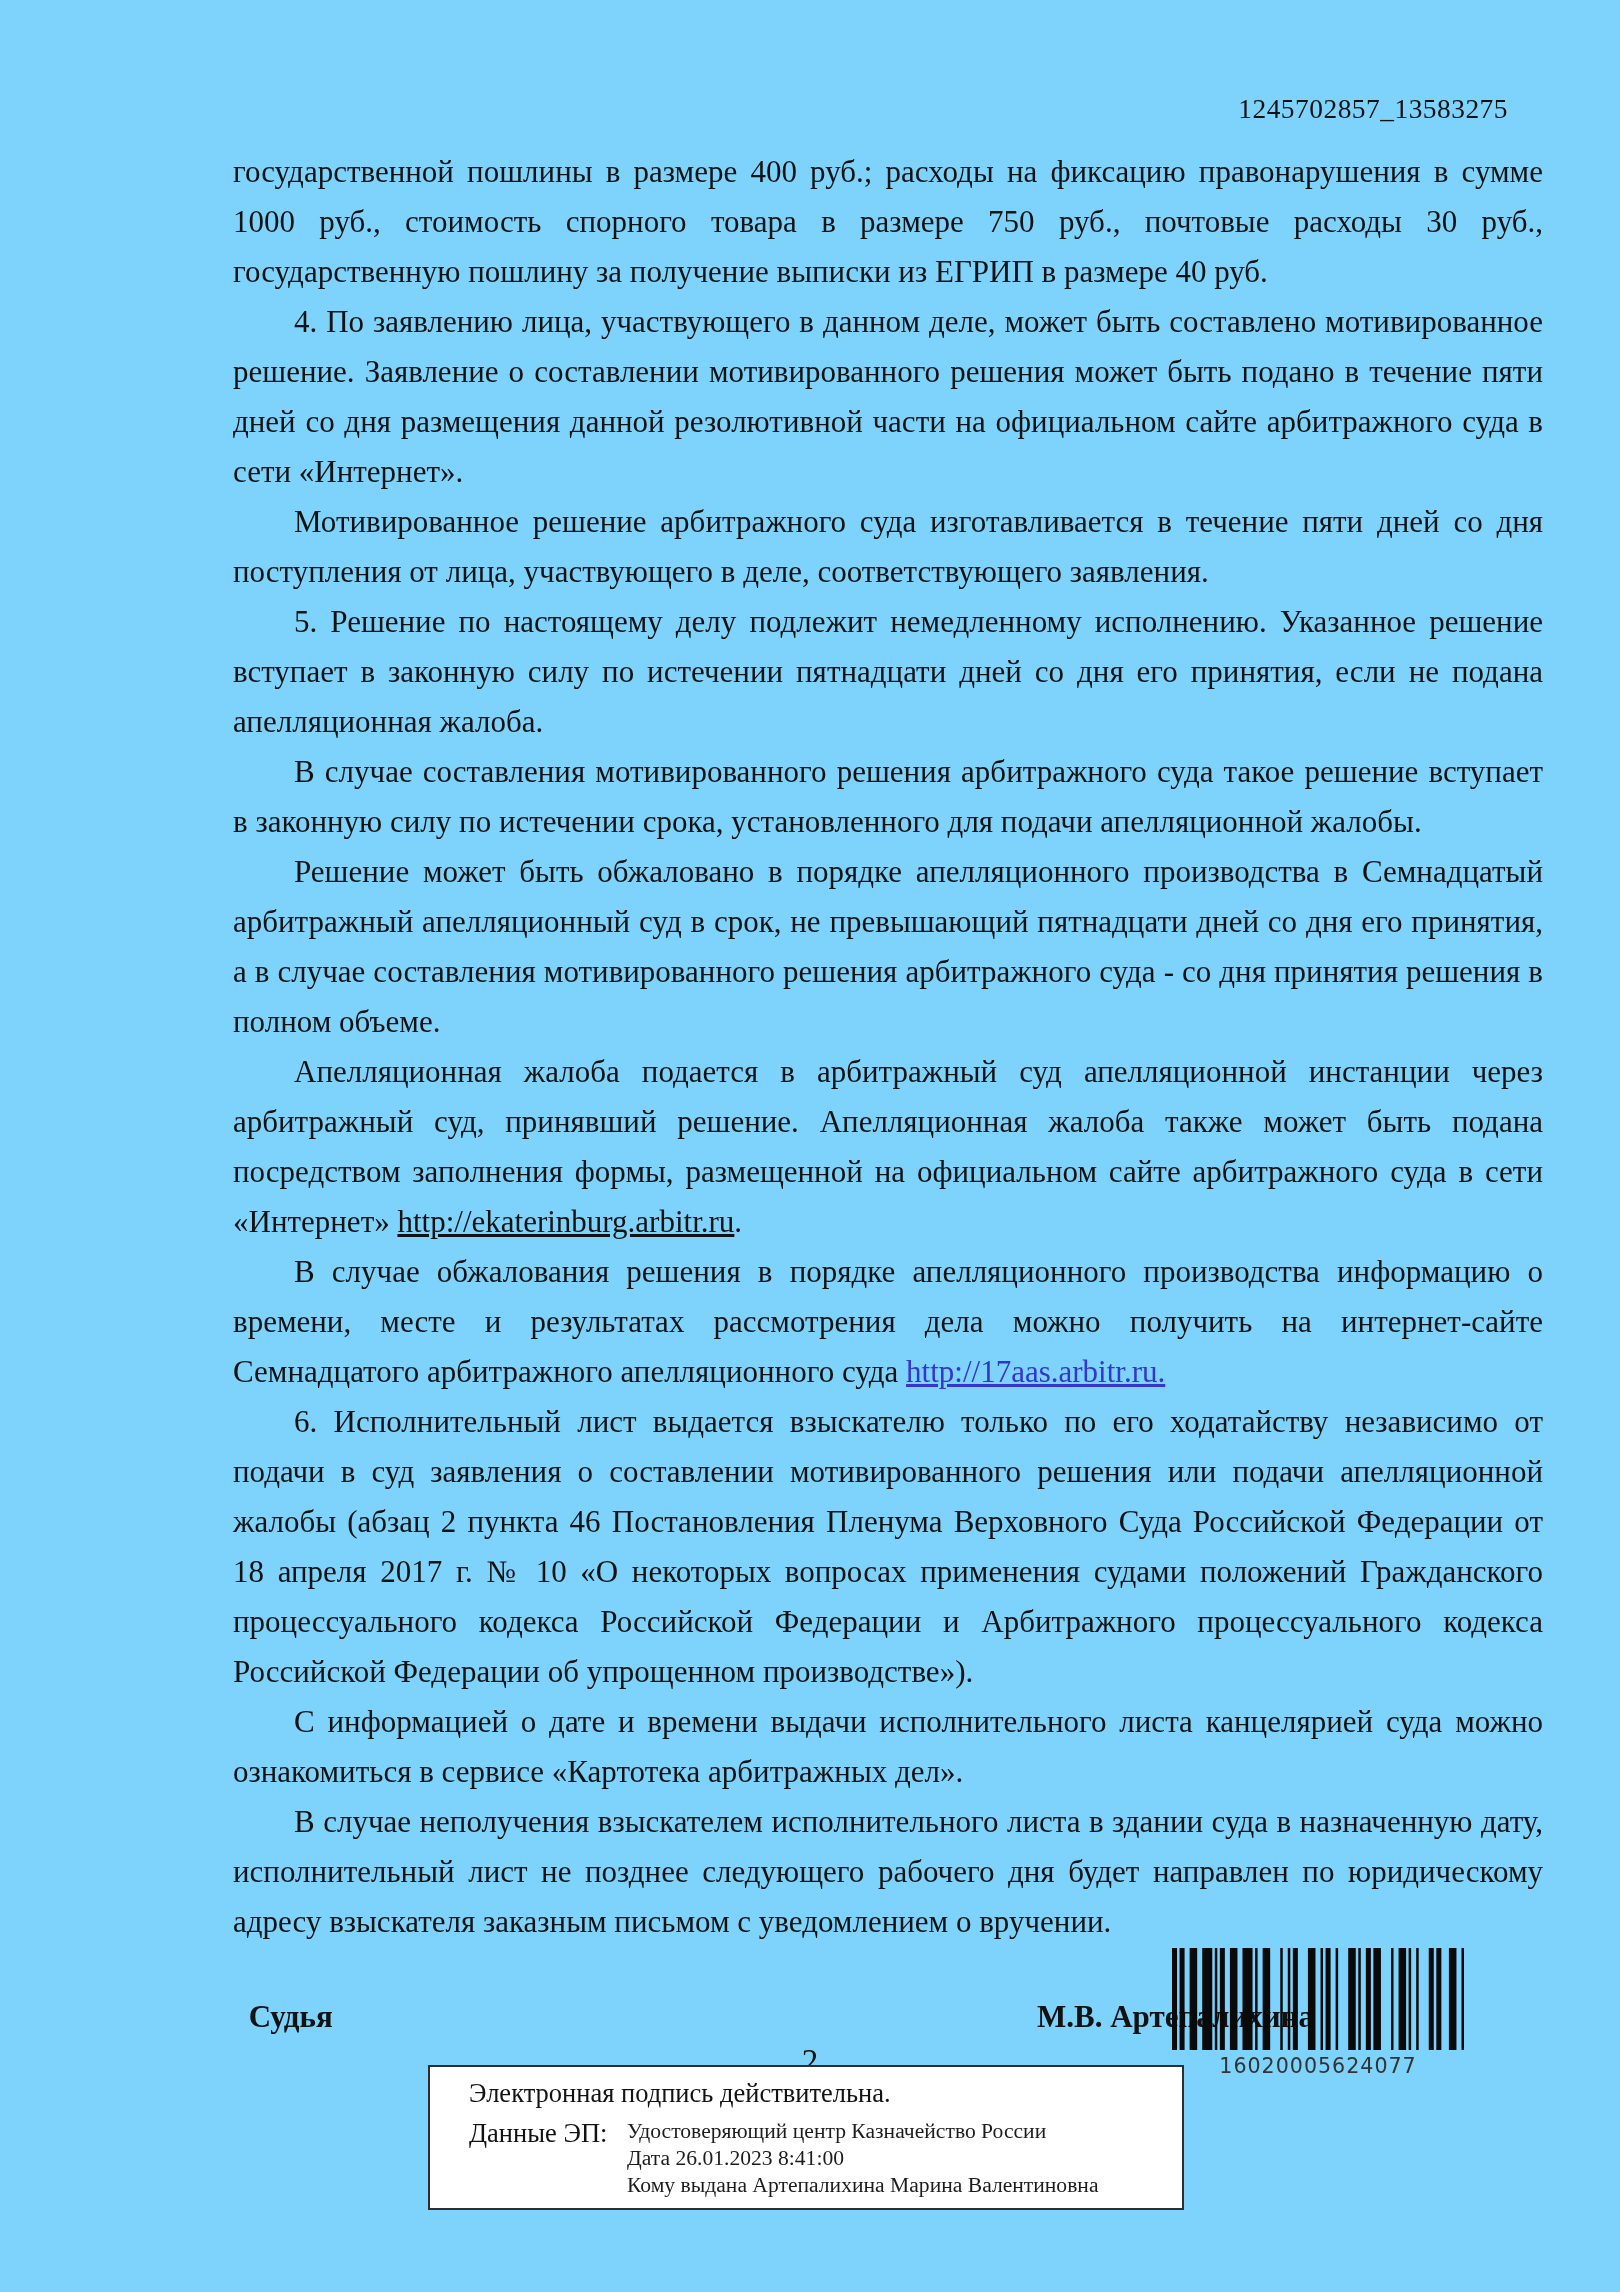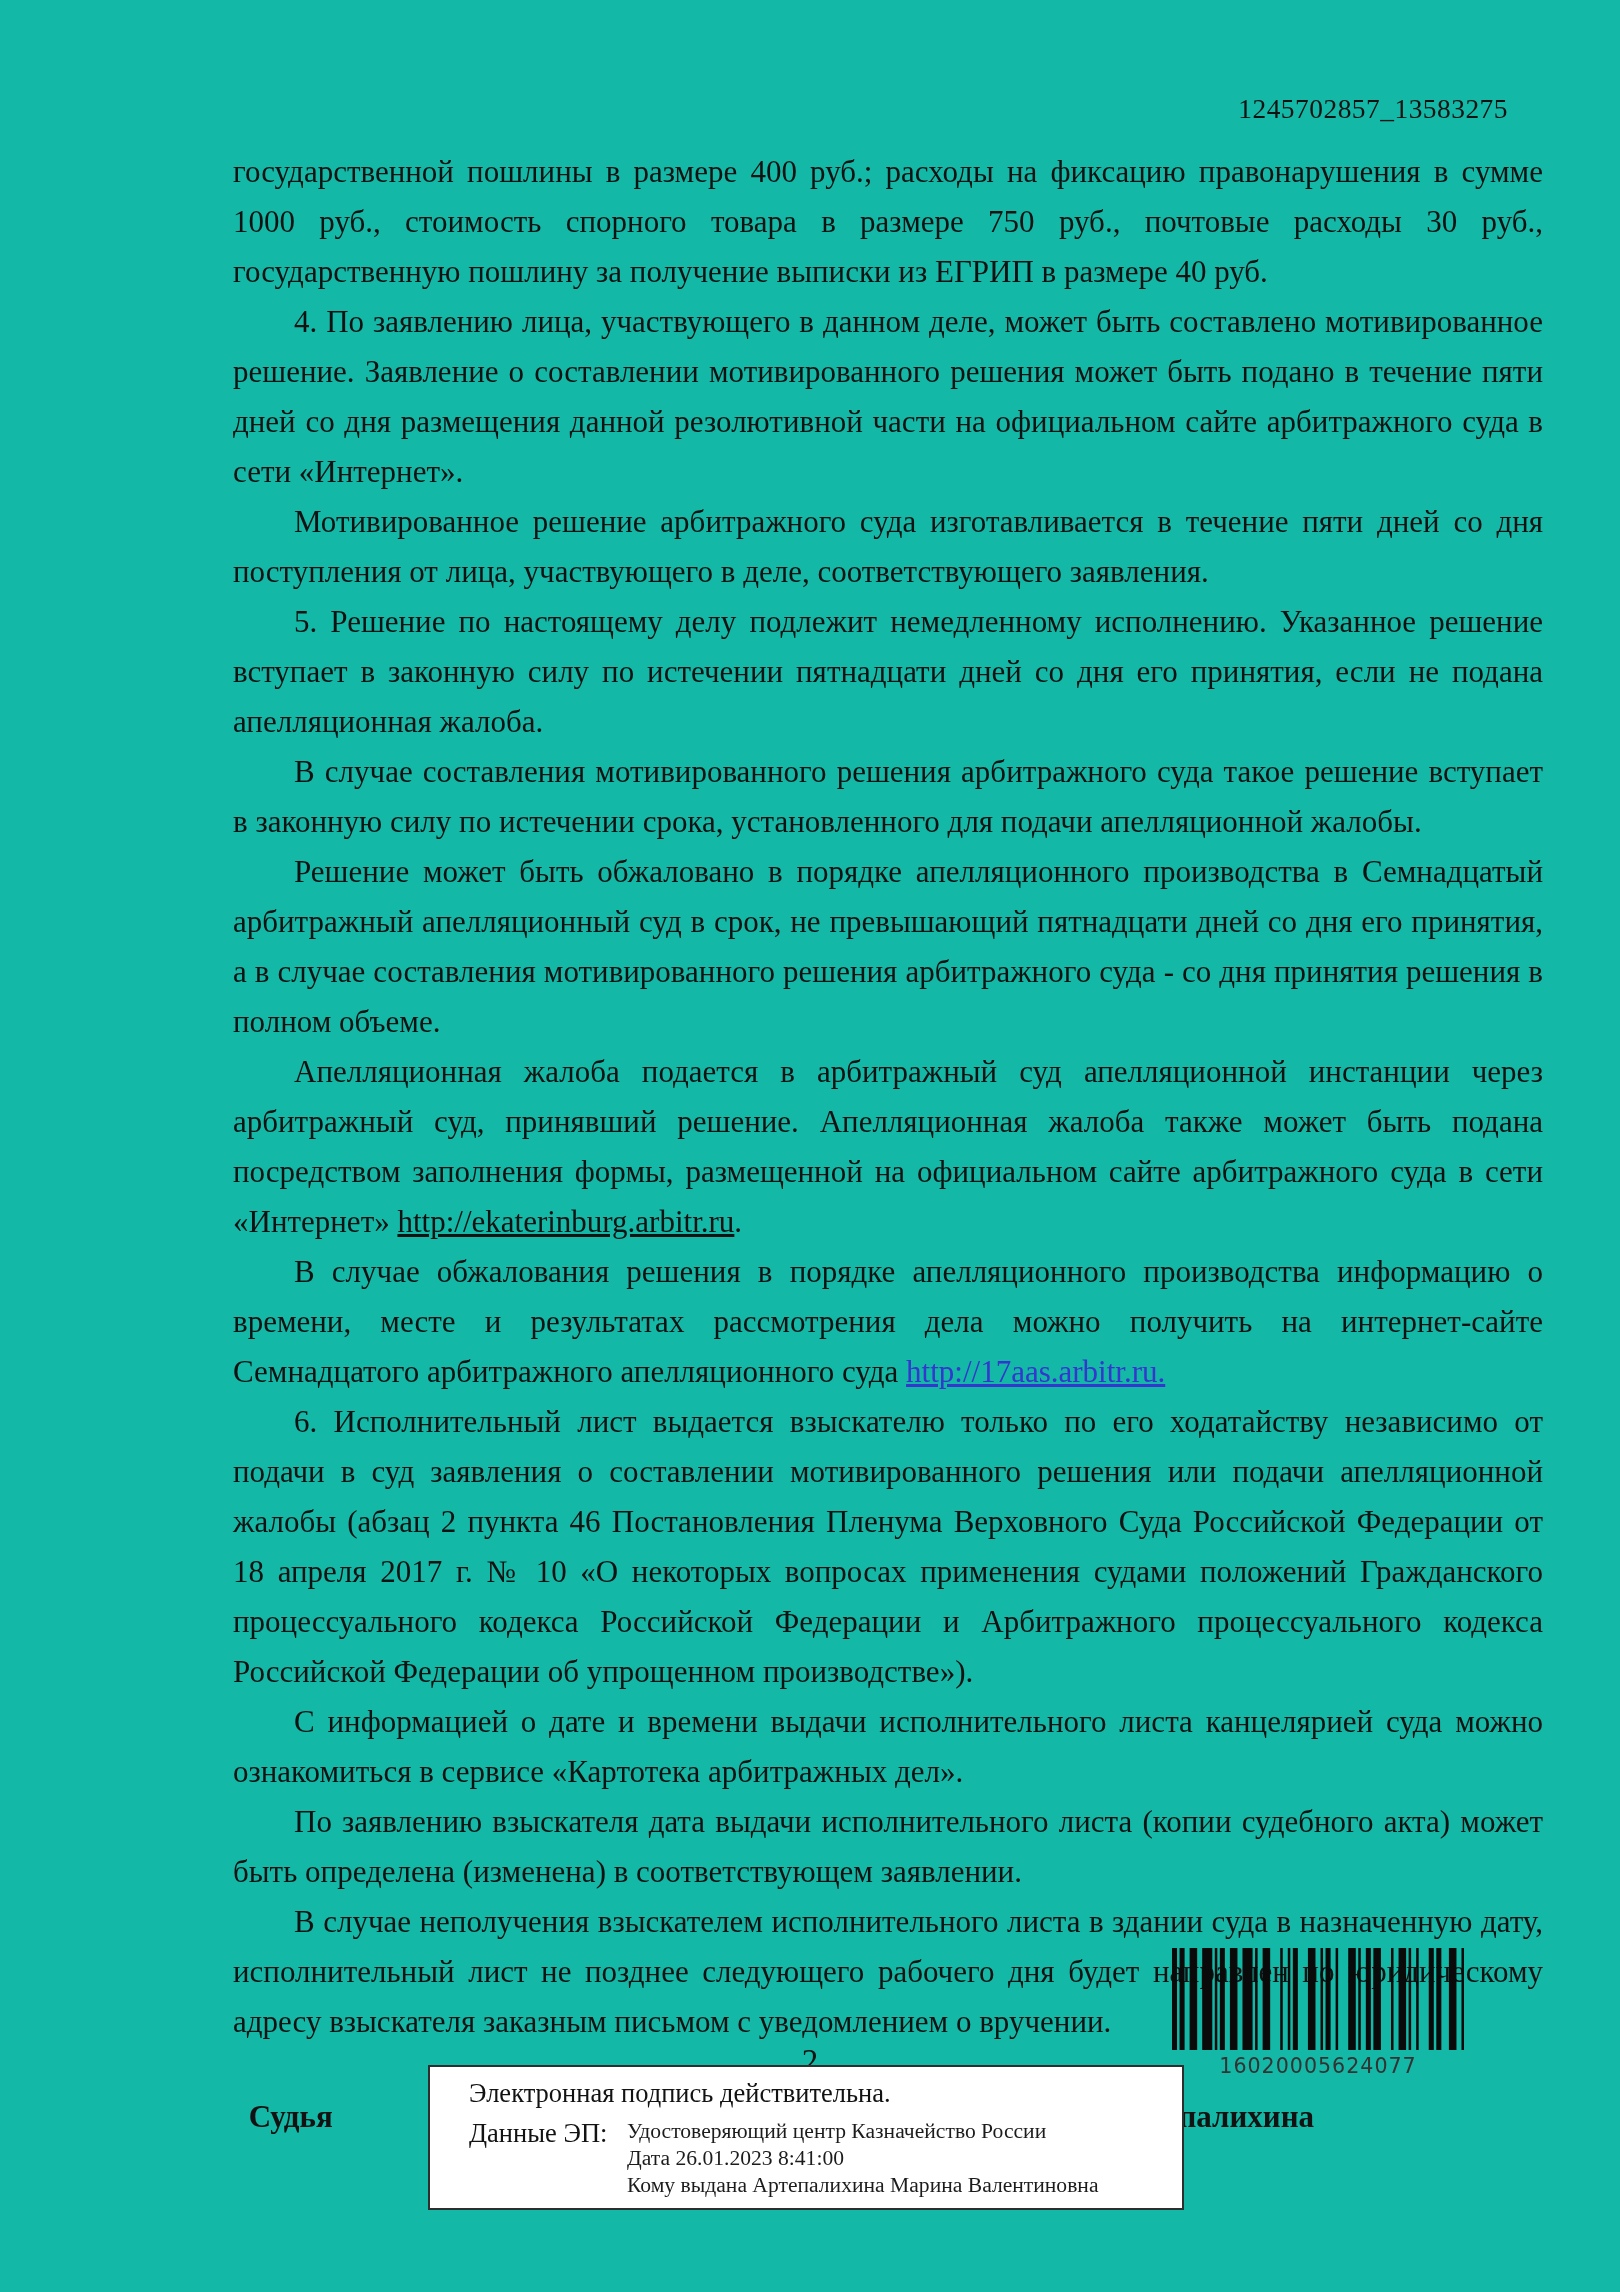--- a/index.html
+++ b/index.html
@@ -1,19 +1,19 @@
 <!DOCTYPE html>
 <html lang="ru"><head>
 <meta charset="utf-8">
 <style>
   html, body { margin:0; padding:0; background:#ffffff; }
   .page {
     position:relative;
     width:1620px; height:2293px;
-    background:#14b8a6;
+    background:#7dd3fc;
     overflow:hidden;
     font-family:"Liberation Serif","DejaVu Serif",serif;
     color:#121212;
   }
   .doc-id {
     position:absolute;
     top:94px; right:112px;
     font-size:27.4px;
     letter-spacing:0.5px;
     white-space:nowrap;
@@ -87,21 +87,20 @@
     <p><span>государственной пошлины в размере 400 руб.; расходы на фиксацию правонарушения в сумме 1000 руб., стоимость спорного товара в размере 750 руб., почтовые расходы 30 руб., государственную пошлину за получение выписки из ЕГРИП в размере 40 руб.</span></p>
     <p class="indent"><span>4. По заявлению лица, участвующего в данном деле, может быть составлено мотивированное решение. Заявление о составлении мотивированного решения может быть подано в течение пяти дней со дня размещения данной резолютивной части на официальном сайте арбитражного суда в сети «Интернет».</span></p>
     <p class="indent"><span>Мотивированное решение арбитражного суда изготавливается в течение пяти дней со дня поступления от лица, участвующего в деле, соответствующего заявления.</span></p>
     <p class="indent"><span>5. Решение по настоящему делу подлежит немедленному исполнению. Указанное решение вступает в законную силу по истечении пятнадцати дней со дня его принятия, если не подана апелляционная жалоба.</span></p>
     <p class="indent"><span>В случае составления мотивированного решения арбитражного суда такое решение вступает в законную силу по истечении срока, установленного для подачи апелляционной жалобы.</span></p>
     <p class="indent"><span>Решение может быть обжаловано в порядке апелляционного производства в Семнадцатый арбитражный апелляционный суд в срок, не превышающий пятнадцати дней со дня его принятия, а в случае составления мотивированного решения арбитражного суда - со дня принятия решения в полном объеме.</span></p>
     <p class="indent"><span>Апелляционная жалоба подается в арбитражный суд апелляционной инстанции через арбитражный суд, принявший решение. Апелляционная жалоба также может быть подана посредством заполнения формы, размещенной на официальном сайте арбитражного суда в сети «Интернет» </span><a class="link-plain" href="#">http://ekaterinburg.arbitr.ru</a><span>.</span></p>
     <p class="indent"><span>В случае обжалования решения в порядке апелляционного производства информацию о времени, месте и результатах рассмотрения дела можно получить на интернет-сайте Семнадцатого арбитражного апелляционного суда </span><a class="link-blue" href="#" style="color: rgb(53, 53, 207);">http://17aas.arbitr.ru.</a><span></span></p>
     <p class="indent"><span>6. Исполнительный лист выдается взыскателю только по его ходатайству независимо от подачи в суд заявления о составлении мотивированного решения или подачи апелляционной жалобы (абзац 2 пункта 46 Постановления Пленума Верховного Суда Российской Федерации от 18 апреля 2017 г. № 10 «О некоторых вопросах применения судами положений Гражданского процессуального кодекса Российской Федерации и Арбитражного процессуального кодекса Российской Федерации об упрощенном производстве»).</span></p>
     <p class="indent"><span>С информацией о дате и времени выдачи исполнительного листа канцелярией суда можно ознакомиться в сервисе «Картотека арбитражных дел».</span></p>
-    <p class="indent"><span>По заявлению взыскателя дата выдачи исполнительного листа (копии судебного акта) может быть определена (изменена) в соответствующем заявлении.</span></p>
     <p class="indent"><span>В случае неполучения взыскателем исполнительного листа в здании суда в назначенную дату, исполнительный лист не позднее следующего рабочего дня будет направлен по юридическому адресу взыскателя заказным письмом с уведомлением о вручении.</span></p>
 
     <div class="sig-row">
       <span class="judge">Судья</span>
       <span class="name">М.В. Артепалихина</span>
     </div>
   </div>
 
   <div class="page-number">2</div>
 

